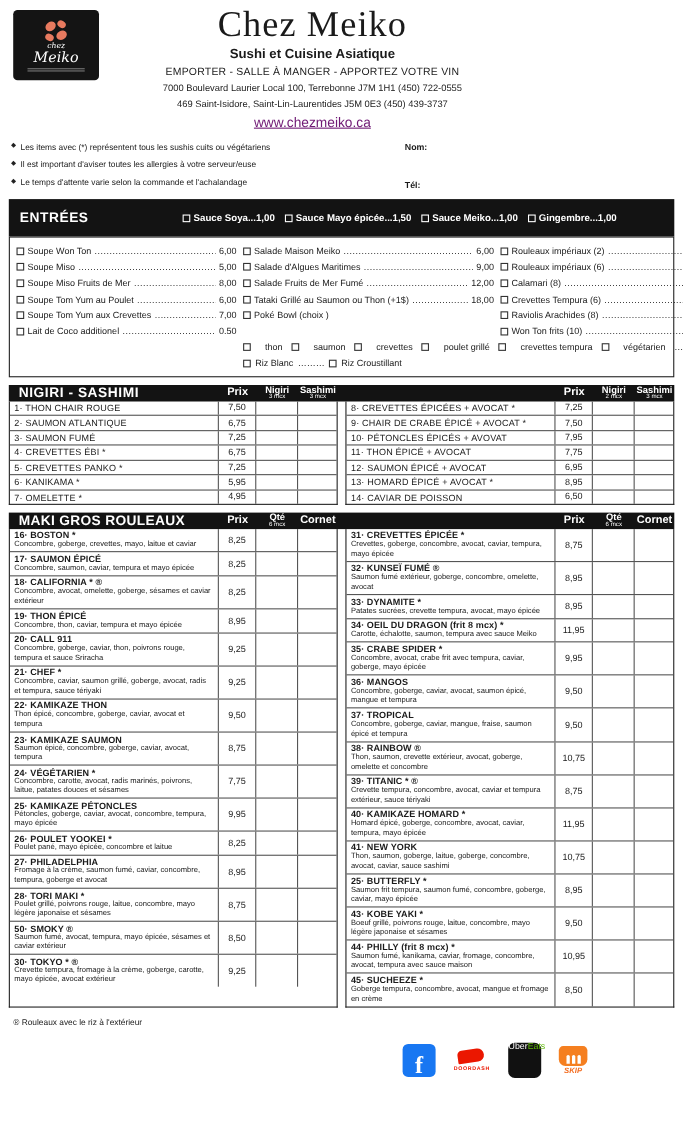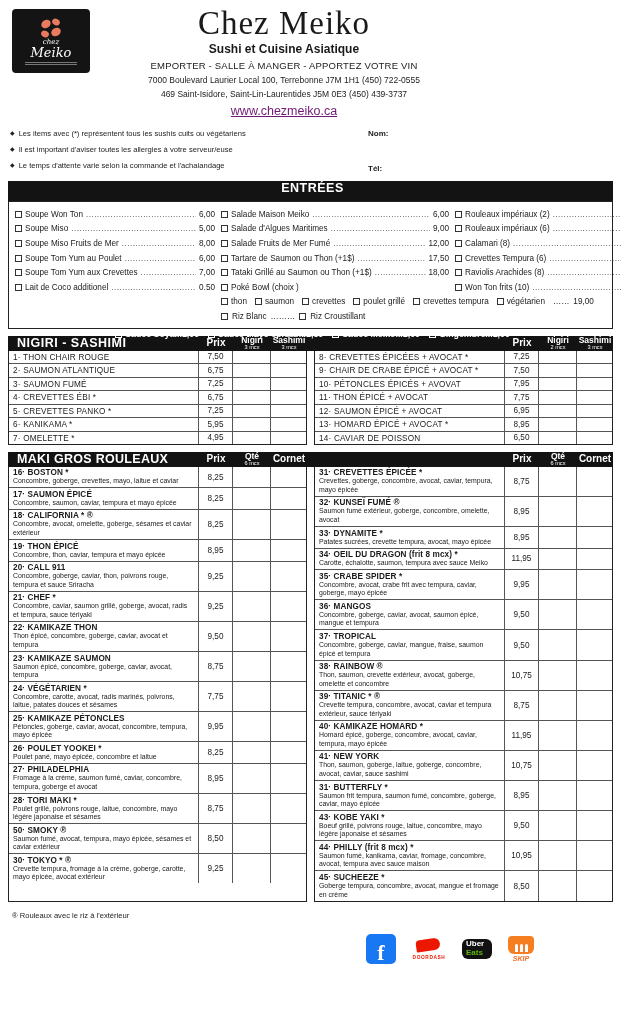--- a/index.html
+++ b/index.html
@@ -36,40 +36,40 @@
   
   .notes { display: flex; margin: 2px 0 4px 2px; }
   .notes-list { list-style: none; width: 330px; }
   .notes-list li { font-size: 7.6px; color: #222; margin-bottom: 7px; display: flex; gap: 4px; }
   .notes-list li .blt { font-size: 6px; line-height: 9px; }
   .contact { margin-left: 28px; font-size: 8px; font-weight: bold; }
   .contact .tel { margin-top: 26px; }
 
   
   .bar { background: #131313; color: #fff; display: flex; align-items: center; }
-  .entrees-bar { height: 20px; padding: 0 6px 0 10px; margin-top: 2px; flex-direction: column; }
+  .entrees-bar { height: 34px; padding: 0 6px 0 10px; margin-top: 2px; }
   .entrees-bar .sec-title { font-size: 12.5px; font-weight: bold; letter-spacing: .5px; flex: 0 0 148px; }
   .sauces { display: flex; gap: 9px; font-size: 8.8px; font-weight: bold; align-items: center; }
   .sauce-item { display: flex; align-items: center; gap: 3px; white-space: nowrap; }
   .cb { width: 7px; height: 7px; border: 1px solid #333; display: inline-block; flex: 0 0 auto;
     background: #fff; }
   .cb-w { border-color: #fff; background: transparent; }
 
   
   .entrees-box { border: 1.6px solid #222; padding: 5px 6px 4px 6px;
     display: grid; grid-template-columns: 200px 228px 1fr; column-gap: 6px; }
   .ecol { display: flex; flex-direction: column; }
   .erow { display: flex; align-items: center; gap: 3px; font-size: 8.2px; height: 14.6px;
     white-space: nowrap; }
   .erow .lead { flex: 1; overflow: hidden; white-space: nowrap; font-size: 8px; color: #222; }
   .erow .lead::after { content: "........................................................................"; letter-spacing: .5px; }
   .erow .prc { flex: 0 0 auto; }
   .poke-row, .riz-row { grid-column: 2 / 4; display: flex; align-items: center; gap: 4px;
     font-size: 8.2px; height: 14.6px; white-space: nowrap; }
-  .poke-ch { display: flex; align-items: center; gap: 3px; margin-right: 4px; }
+  .poke-ch { display: flex; align-items: center; gap: 13px; margin-right: 4px; }
 
   
   .sec { margin-top: 7px; }
   .sec-head { display: flex; background: #131313; color: #fff; align-items: stretch; }
   .sh-title { display: flex; align-items: center; padding-left: 9px; font-weight: bold; }
   .nigiri .sh-title { font-size: 12.5px; letter-spacing: .5px; }
   .maki .sh-title { font-size: 12.5px; letter-spacing: .3px; }
   .sh-cell { display: flex; flex-direction: column; align-items: center; justify-content: center;
     line-height: 1.05; }
   .sh-cell .t { font-size: 8.5px; font-weight: bold; text-align: center; }
@@ -94,22 +94,22 @@
   .foot-note { font-size: 7.6px; color: #222; margin: 9px 0 0 4px; }
   .social { display: flex; align-items: center; gap: 16px; margin: 14px 0 0 358px; }
   .s-ico { display: flex; flex-direction: column; align-items: center; gap: 1px; }
   .fb { width: 30px; height: 30px; background: #1877f2; border-radius: 5px; color: #fff;
     font-family: "Liberation Serif", serif; font-weight: bold; font-size: 22px;
     display: flex; align-items: flex-end; justify-content: center; line-height: .95; }
   .dd-mark { width: 34px; height: 16px; position: relative; }
   .dd-mark span { position: absolute; left: 4px; top: 1px; width: 24px; height: 12px;
     background: #eb1700; border-radius: 8px 12px 12px 2px; transform: rotate(-8deg); }
   .dd-label { font-size: 4.8px; font-weight: bold; color: #eb1700; letter-spacing: .6px; }
-  .ue { width: 30px; height: 20px; background: #111; border-radius: 6px; color: #fff;
-    font-size: 8px; font-weight: bold; display: flex; flex-direction: column;
+  .ue { width: 30px; height: 32px; background: #111; border-radius: 6px; color: #fff;
+    font-size: 8px; font-weight: normal; display: flex; 
     justify-content: center; padding-left: 4px; line-height: 1.1; }
   .ue .eats { color: #5fb709; }
   .skip-mark { width: 26px; height: 18px; background: #f57f20; border-radius: 4px 4px 6px 6px;
     display: flex; align-items: flex-end; justify-content: center; gap: 2px; padding-bottom: 2px; }
   .skip-mark i { width: 3px; height: 8px; background: #fff; border-radius: 2px 2px 0 0; display:block; }
   .skip-label { font-size: 7px; font-weight: bold; font-style: italic; color: #f36d21; }
 </style>
 </head>
 <body>
 
@@ -233,26 +233,20 @@
           <span class="prc">9,00</span>
         </div>
         <div class="erow">
           <span class="cb"></span>
           <span>Salade Fruits de Mer Fumé</span>
           <span class="lead"></span>
           <span class="prc">12,00</span>
         </div>
         <div class="erow">
           <span class="cb"></span>
-          <span>Tartare de Saumon ou Thon (+1$)</span>
-          <span class="lead"></span>
-          <span class="prc">17,50</span>
-        </div>
-        <div class="erow">
-          <span class="cb"></span>
           <span>Tataki Grillé au Saumon ou Thon (+1$)</span>
           <span class="lead"></span>
           <span class="prc">18,00</span>
         </div>
         <div class="erow">
           <span class="cb"></span>
           <span>Poké Bowl (choix )</span>
         </div>
       </div>
       <div class="ecol">
@@ -703,21 +697,21 @@
             <div class="tc-name">
               <div class="mk-name">41· NEW YORK</div>
               <div class="mk-desc">Thon, saumon, goberge, laitue, goberge, concombre, avocat, caviar, sauce sashimi</div>
             </div>
             <div class="tc w-prix">10,75</div>
             <div class="tc w-c1"></div>
             <div class="tc w-c2"></div>
           </div>
           <div class="trow">
             <div class="tc-name">
-              <div class="mk-name">31· BUTTERFLY *</div>
+              <div class="mk-name">25· BUTTERFLY *</div>
               <div class="mk-desc">Saumon frit tempura, saumon fumé, concombre, goberge, caviar, mayo épicée</div>
             </div>
             <div class="tc w-prix">8,95</div>
             <div class="tc w-c1"></div>
             <div class="tc w-c2"></div>
           </div>
           <div class="trow">
             <div class="tc-name">
               <div class="mk-name">43· KOBE YAKI *</div>
               <div class="mk-desc">Boeuf grillé, poivrons rouge, laitue, concombre, mayo légère japonaise et sésames</div>

